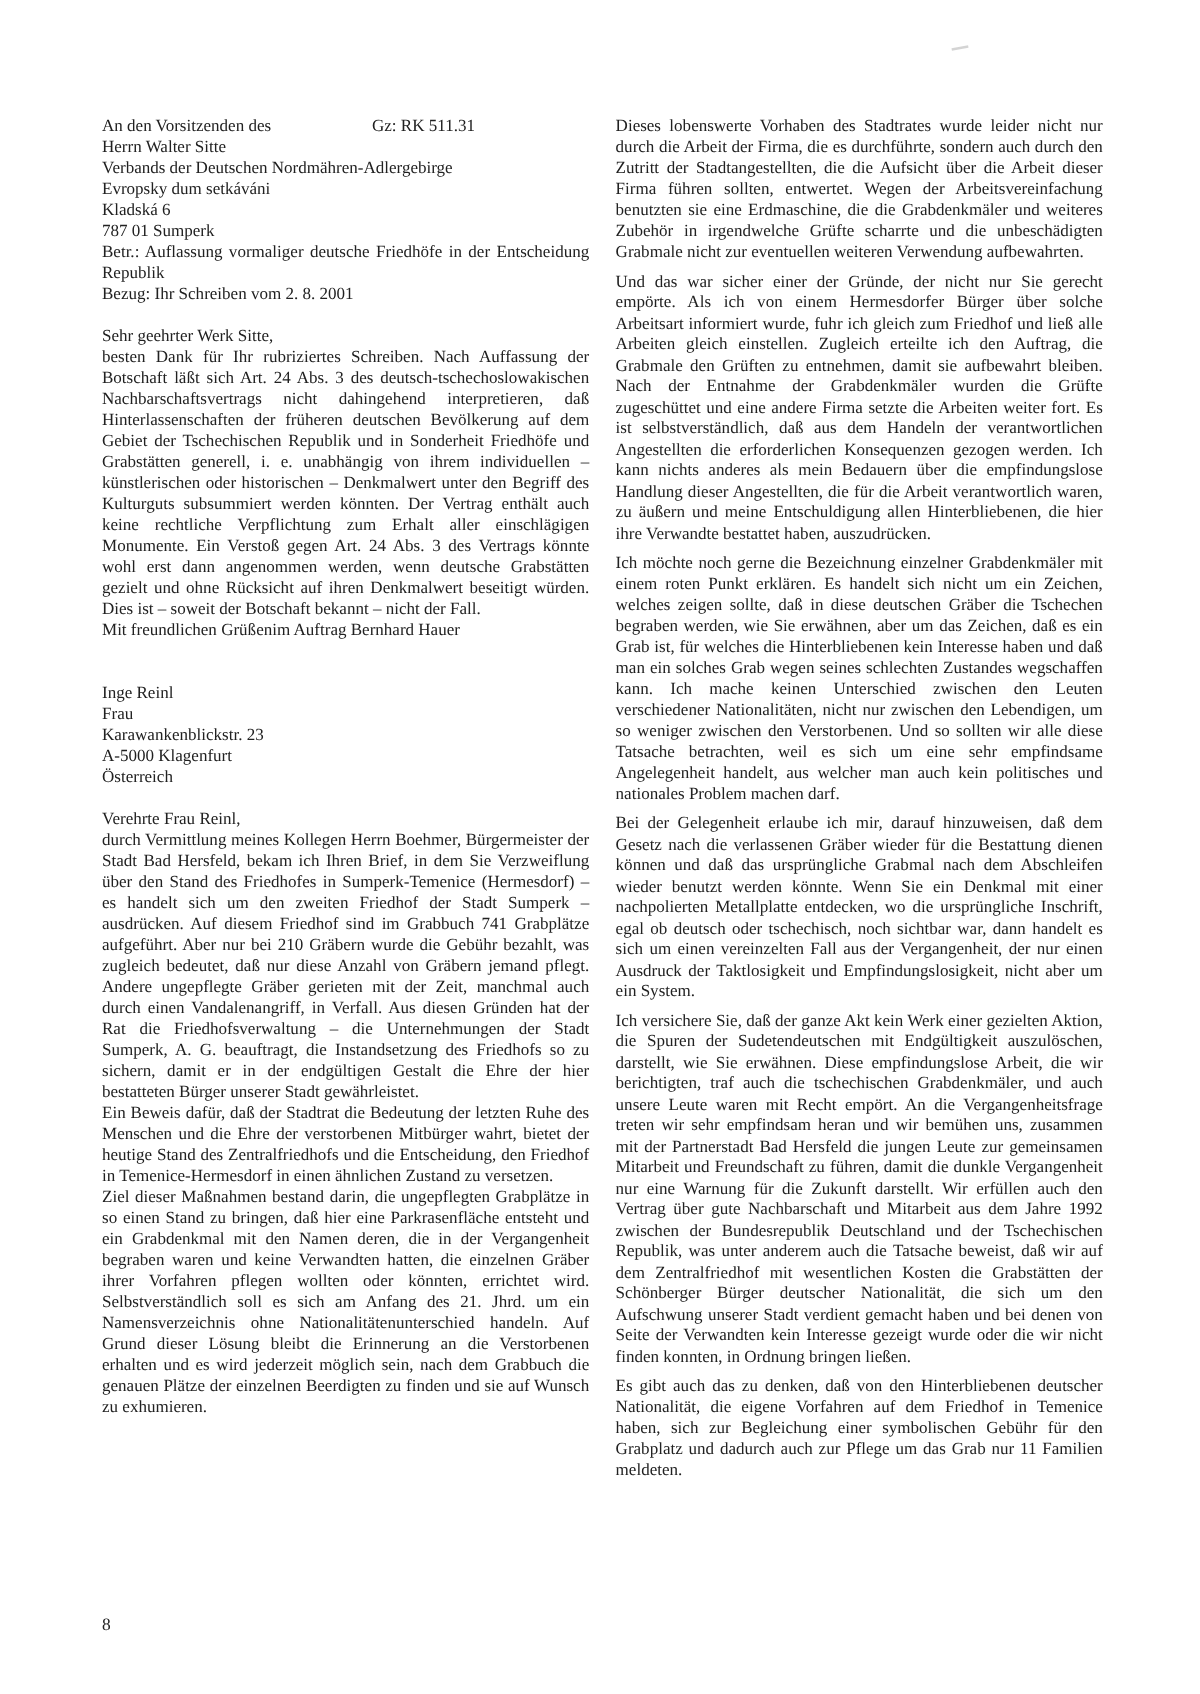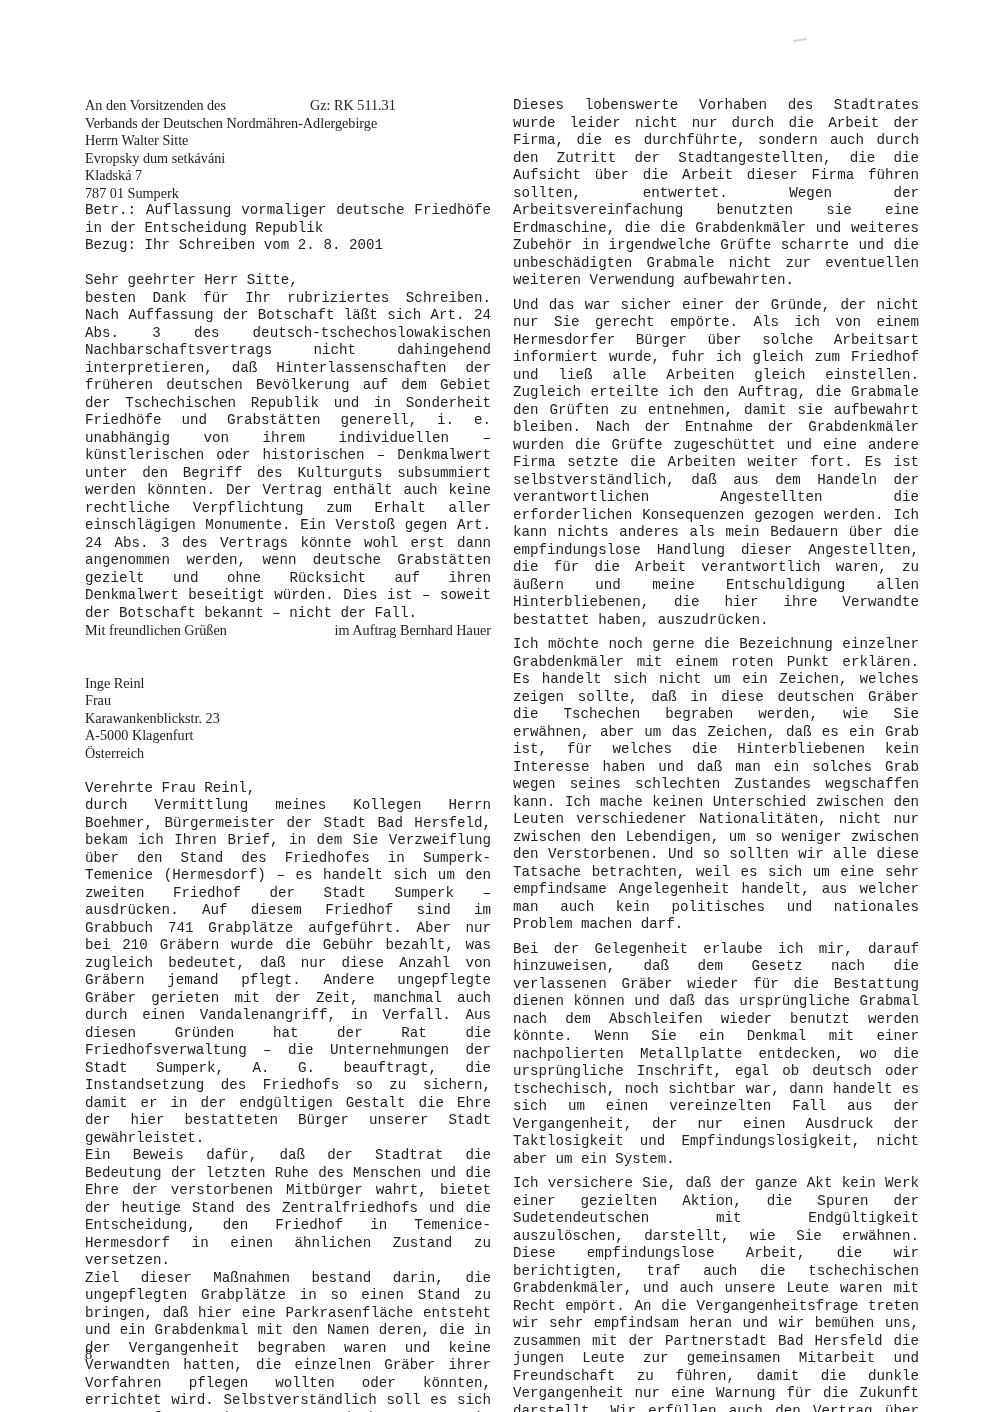--- a/index.html
+++ b/index.html
@@ -37,29 +37,29 @@
     top: 97px;
     left: 85px;
     display: flex;
     gap: 22px;
   }
   .col {
     width: 406px;
     font-size: 14.2px;
     line-height: 17.5px;
   }
-  .col p { margin: 0; font-family: Liberation Mono, monospace; }
+  .col p { margin: 0; }
   .para { text-align: justify; margin: 0; }
   .col-right .para { margin: 0 0 7px 0; }
   .col-right .para:last-child { margin-bottom: 0; }
   .hdr-line { position: relative; }
   .gz { position: absolute; left: 225px; top: 0; }
   .blank-1 { height: 17.5px; }
   .blank-2 { height: 35px; }
-  .closing { display: flex; justify-content: space-between; }
+  .closing { display: flex; }
   .sig-name { }
   .page-number {
     position: absolute;
     left: 85px;
     top: 1346px;
     font-size: 14.5px;
     font-family: "Liberation Serif", "DejaVu Serif", serif;
     color: #212121;
   }
 </style>
@@ -73,30 +73,30 @@
   <div class="columns">
 
     <div class="col">
 
       <section>
         <div class="hdr-line">
           <span>An den Vorsitzenden des</span>
           <span class="gz">Gz: RK 511.31</span>
         </div>
         <div>
+            <div>Herrn Walter Sitte</div>
             <div>Verbands der Deutschen Nordmähren-Adlergebirge</div>
-            <div>Herrn Walter Sitte</div>
             <div>Evropsky dum setkáváni</div>
-            <div>Kladská 7</div>
+            <div>Kladská 6</div>
             <div>787 01 Sumperk</div>
           </div>
         <p class="para">Betr.: Auflassung vormaliger deutsche Friedhöfe in der Entscheidung Republik</p>
         <p>Bezug: Ihr Schreiben vom 2. 8. 2001</p>
         <div class="blank-1"></div>
-        <p>Sehr geehrter Herr Sitte,</p>
+        <p>Sehr geehrter Werk Sitte,</p>
         <p class="para">besten Dank für Ihr rubriziertes Schreiben. Nach Auffassung der Botschaft läßt sich Art. 24 Abs. 3 des deutsch-tschechoslowakischen Nachbarschaftsvertrags nicht dahingehend interpretieren, daß Hinterlassenschaften der früheren deutschen Bevölkerung auf dem Gebiet der Tschechischen Republik und in Sonderheit Friedhöfe und Grabstätten generell, i. e. unabhängig von ihrem individuellen – künstlerischen oder historischen – Denkmalwert unter den Begriff des Kulturguts subsummiert werden könnten. Der Vertrag enthält auch keine rechtliche Verpflichtung zum Erhalt aller einschlägigen Monumente. Ein Verstoß gegen Art. 24 Abs. 3 des Vertrags könnte wohl erst dann angenommen werden, wenn deutsche Grabstätten gezielt und ohne Rücksicht auf ihren Denkmalwert beseitigt würden. Dies ist – soweit der Botschaft bekannt – nicht der Fall.</p>
         <div class="closing">
           <span>Mit freundlichen Grüßen</span>
           <span><span>im Auftrag </span><span class="sig-name">Bernhard Hauer</span></span>
         </div>
       </section>
 
       <div class="blank-2"></div>
 
       <section>

